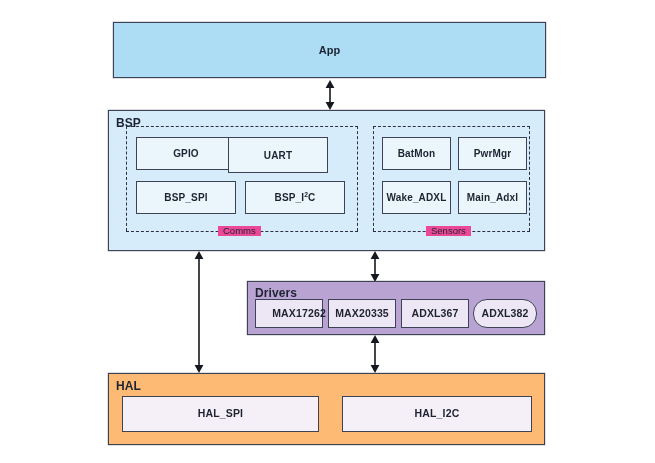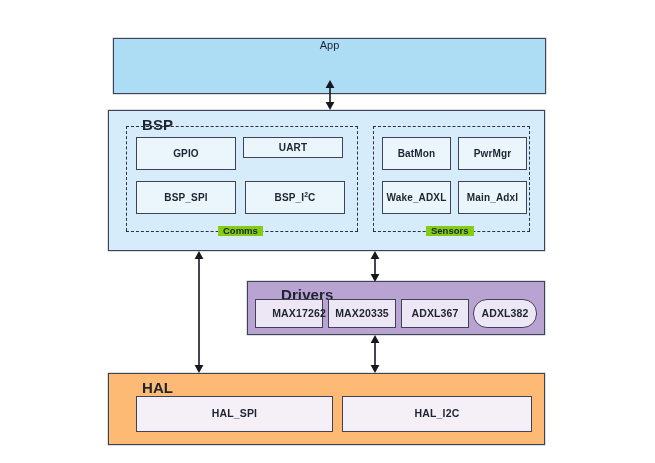--- a/index.html
+++ b/index.html
@@ -23,51 +23,49 @@
 
   
   .panel {
     position: absolute;
     box-sizing: border-box;
     border: 1.6px solid #3d4355;
     box-shadow: 0 0 0 0.5px rgba(61,67,85,0.35);
   }
   .panel-title {
     position: absolute;
-    font-size: 15px;
+    font-size: 12px;
     font-weight: bold;
     color: #1d2330;
     letter-spacing: 0.1px;
-    margin-left: 26px;
   }
   .box {
     position: absolute;
     box-sizing: border-box;
     border: 1.5px solid #3d4355;
     display: flex;
     align-items: center;
     justify-content: center;
     font-size: 10px;
     font-weight: bold;
     color: #1d2330;
     letter-spacing: 0.15px;
     text-align: center;
     line-height: 1.1;
   }
 
   
   #app-box {
     background: #ADDCF5;
     font-size: 11px;
-    font-weight: normal;
+    font-weight: bold;
     color: #1d2330;
     display: flex;
-    align-items: flex-start;
+    align-items: center;
     justify-content: center;
-    margin-top: 16px;
   }
 
   
   #bsp-panel { background: #D6ECFA; }
   .bsp-sub {
     background: #EAF5FC;
   }
 
   
   .group {
@@ -77,23 +75,23 @@
     border-bottom: none;
   }
   .group-bottom {
     position: absolute;
     height: 0;
     border-top: 1.6px dashed #2b3040;
   }
   .group-label {
     position: absolute;
     font-size: 9.5px;
-    font-weight: bold;
-    color: #1d2330;
-    background: #84cc16;
+    font-weight: normal;
+    color: #1d2330;
+    background: #ec4899;
     padding: 0 5px;
     line-height: 1;
     white-space: nowrap;
   }
 
   
   #drivers-panel { background: #B9A3D3; padding-left: 44px; }
   .driver-box {
     background: #EDE6F4;
     font-size: 10.5px;
@@ -139,21 +137,21 @@
     <div class="panel-title" style="left:7px; top:5px;">BSP</div>
   </div>
 
   <div class="group" style="left:126px; top:126px; width:232px; height:105px;"></div>
   <div class="group-bottom" style="left:126px; top:231px; width:232px;"></div>
   <div class="group-label" style="left:218px; top:226px;">Comms</div>
 
   <div class="box bsp-sub" style="left:136px; top:137px; width:100px; height:33px;">
     <span>GPIO</span>
   </div>
-  <div class="box bsp-sub" style="left:243px; top:137px; width:100px; height:21px;">
+  <div class="box bsp-sub" style="left:228px; top:137px; width:100px; height:36px;">
     <span>UART</span>
   </div>
   <div class="box bsp-sub" style="left:136px; top:181px; width:100px; height:33px;">
     <span>BSP_SPI</span>
   </div>
   <div class="box bsp-sub" style="left:245px; top:181px; width:100px; height:33px;">
     <span>BSP_I<sup>2</sup>C</span>
   </div>
 
   <div class="group" style="left:373px; top:126px; width:157px; height:105px;"></div>
@@ -211,20 +209,20 @@
       <line x1="10" y1="5" x2="10" y2="33" stroke="#15181f" stroke-width="1.6"></line>
       <polygon points="10,0 5.6,8 14.4,8" fill="#15181f"></polygon>
       <polygon points="10,38 5.6,30 14.4,30" fill="#15181f"></polygon>
     </svg>
   </div>
 
   <div class="panel" id="hal-panel" style="left:108px; top:373px; width:437px; height:72px;">
     <div class="panel-title" style="left:7px; top:5px;">HAL</div>
   </div>
 
-  <div class="box hal-box" style="left:122px; top:396px; width:197px; height:36px;margin-left:14px;">
+  <div class="box hal-box" style="left:122px; top:396px; width:197px; height:36px;">
     <span>HAL_SPI</span>
   </div>
   <div class="box hal-box" style="left:342px; top:396px; width:190px; height:36px;">
     <span>HAL_I2C</span>
   </div>
 
 </div>
 
 </body></html>

